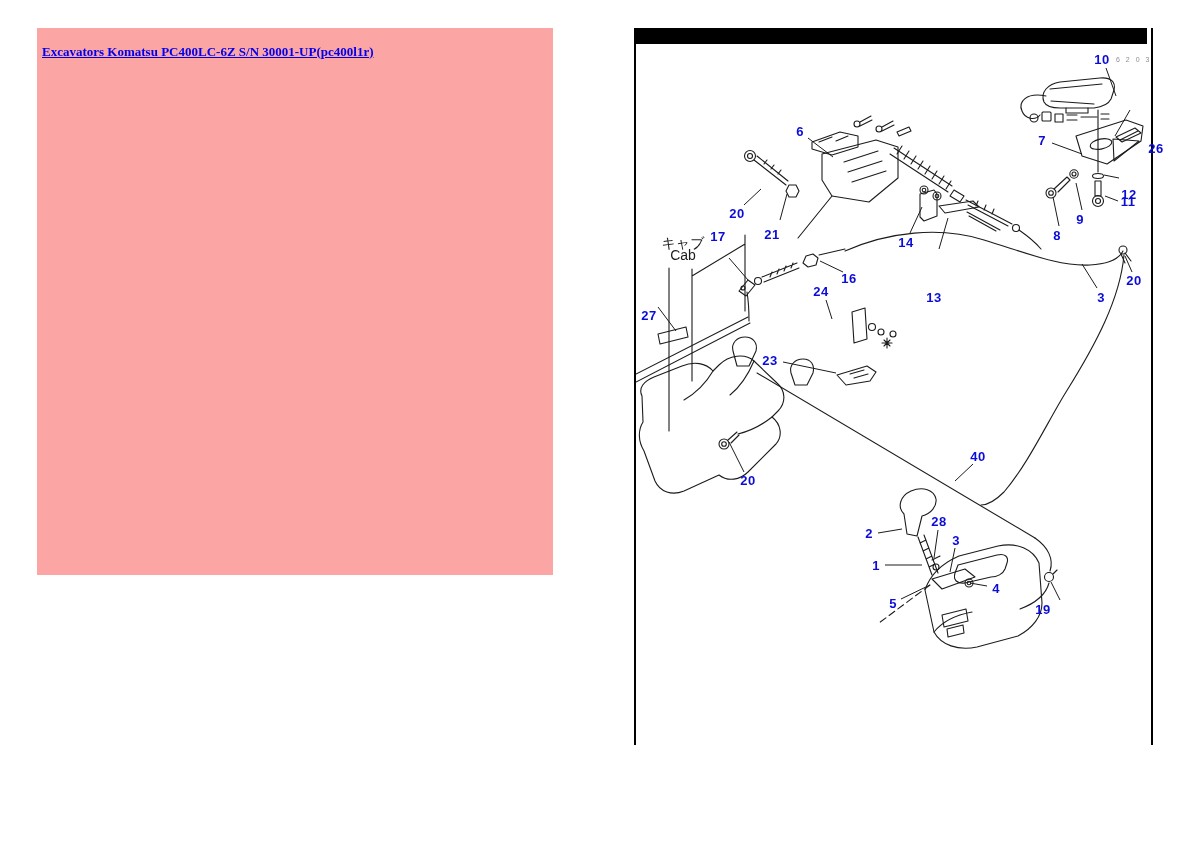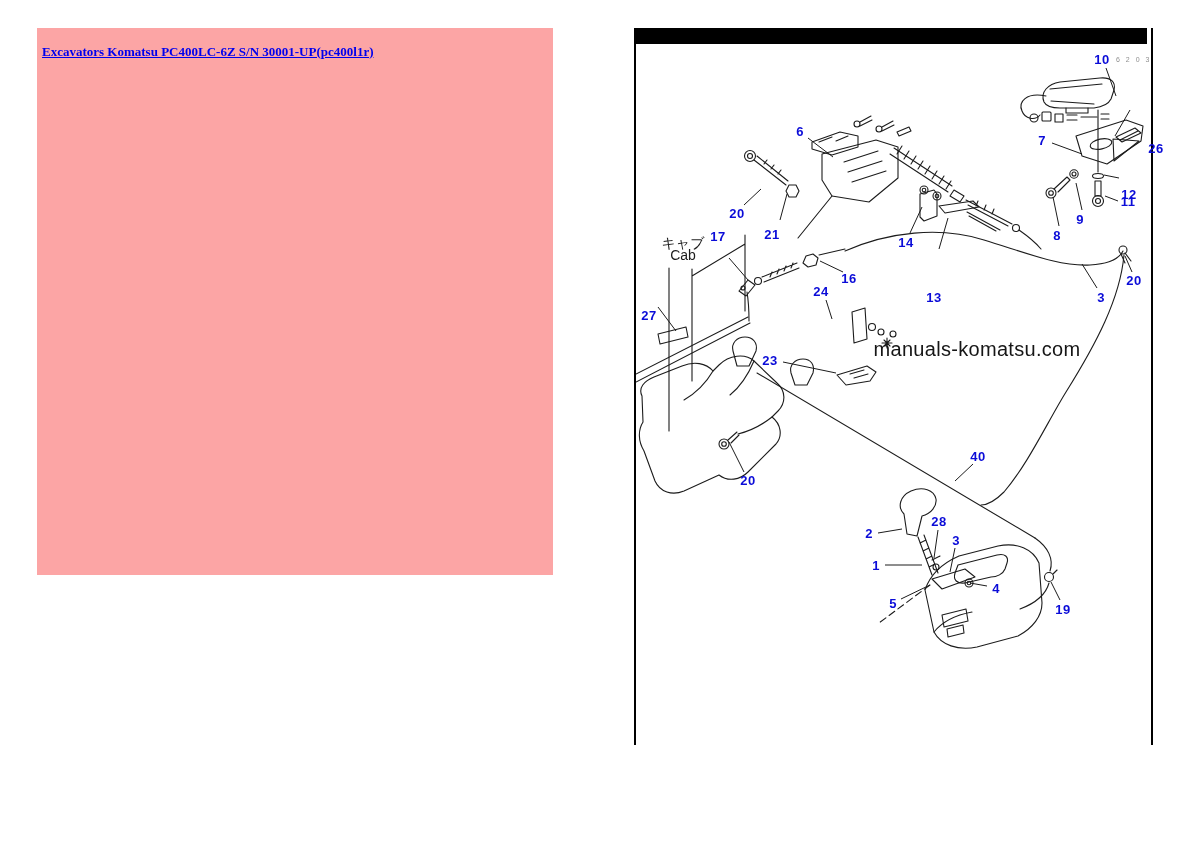--- a/index.html
+++ b/index.html
@@ -190,41 +190,40 @@
       </g>
     </svg>
 
     <div class="drawing-code">6 2 0 3</div>
 
     <div class="cab-label">
       <span>キャブ</span>
       <span>Cab</span>
     </div>
 
-    <div class="watermark">manuals-komatsu.com</div>
 
   <div class="part-label" style="left: 240px; top: 521px;">1</div>
       <div class="part-label" style="left: 233px; top: 489px;">2</div>
       <div class="part-label" style="left: 320px; top: 496px;">3</div>
       <div class="part-label" style="left: 360px; top: 544px;">4</div>
       <div class="part-label" style="left: 257px; top: 559px;">5</div>
       <div class="part-label" style="left: 164px; top: 87px;">6</div>
       <div class="part-label" style="left: 406px; top: 96px;">7</div>
       <div class="part-label" style="left: 421px; top: 191px;">8</div>
       <div class="part-label" style="left: 444px; top: 175px;">9</div>
       <div class="part-label" style="left: 466px; top: 15px;">10</div>
       <div class="part-label" style="left: 492px; top: 157px;">11</div>
       <div class="part-label" style="left: 493px; top: 134px; margin-top: 16px;">12</div>
       <div class="part-label" style="left: 298px; top: 214px; margin-top: 39px;">13</div>
       <div class="part-label" style="left: 270px; top: 198px;">14</div>
       <div class="part-label" style="left: 465px; top: 253px;">3</div>
       <div class="part-label" style="left: 213px; top: 234px;">16</div>
       <div class="part-label" style="left: 82px; top: 192px;">17</div>
       <div class="part-label" style="left: 498px; top: 236px;">20</div>
-      <div class="part-label" style="left: 427px; top: 565px;">19</div>
+      <div class="part-label" style="left: 407px; top: 565px;">19</div>
       <div class="part-label" style="left: 101px; top: 169px;">20</div>
       <div class="part-label" style="left: 136px; top: 190px;">21</div>
       <div class="part-label" style="left: 342px; top: 412px;">40</div>
       <div class="part-label" style="left: 134px; top: 316px;">23</div>
       <div class="part-label" style="left: 185px; top: 247px;">24</div>
       <div class="part-label" style="left: 112px; top: 436px;">20</div>
       <div class="part-label" style="left: 520px; top: 58px; margin-top: 46px;">26</div>
       <div class="part-label" style="left: 13px; top: 255px; margin-top: 16px;">27</div>
       <div class="part-label" style="left: 303px; top: 477px;">28</div>
     </div>

